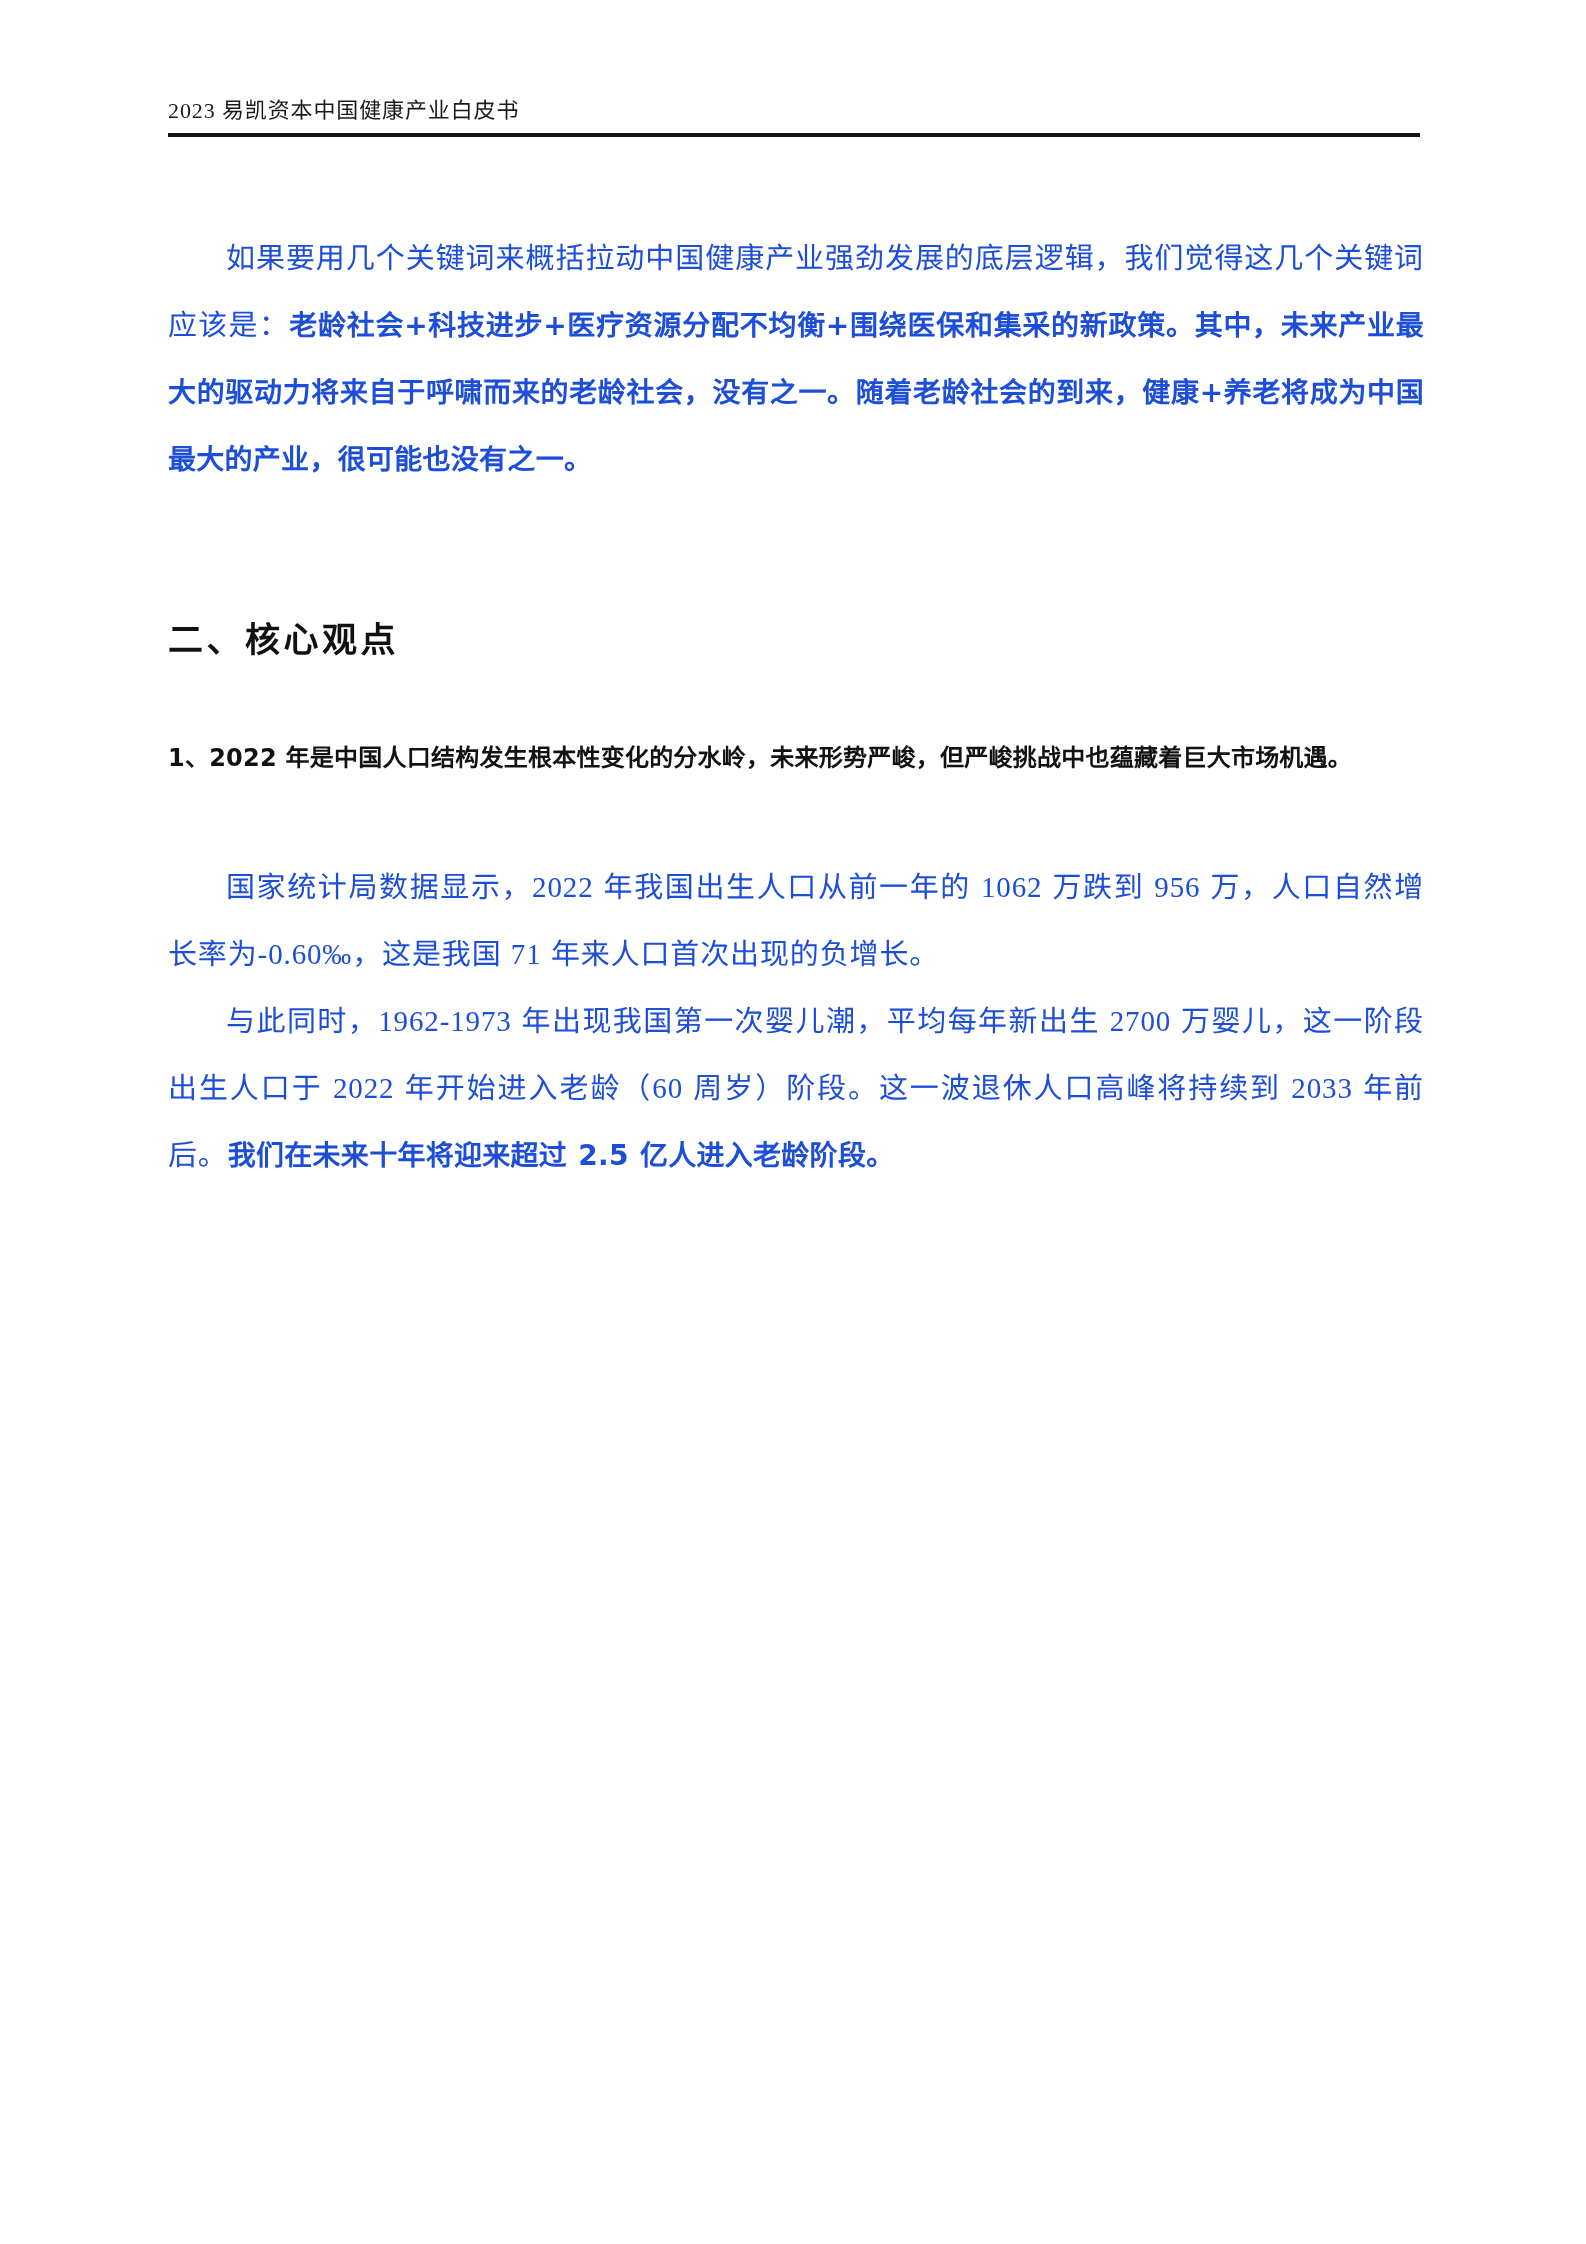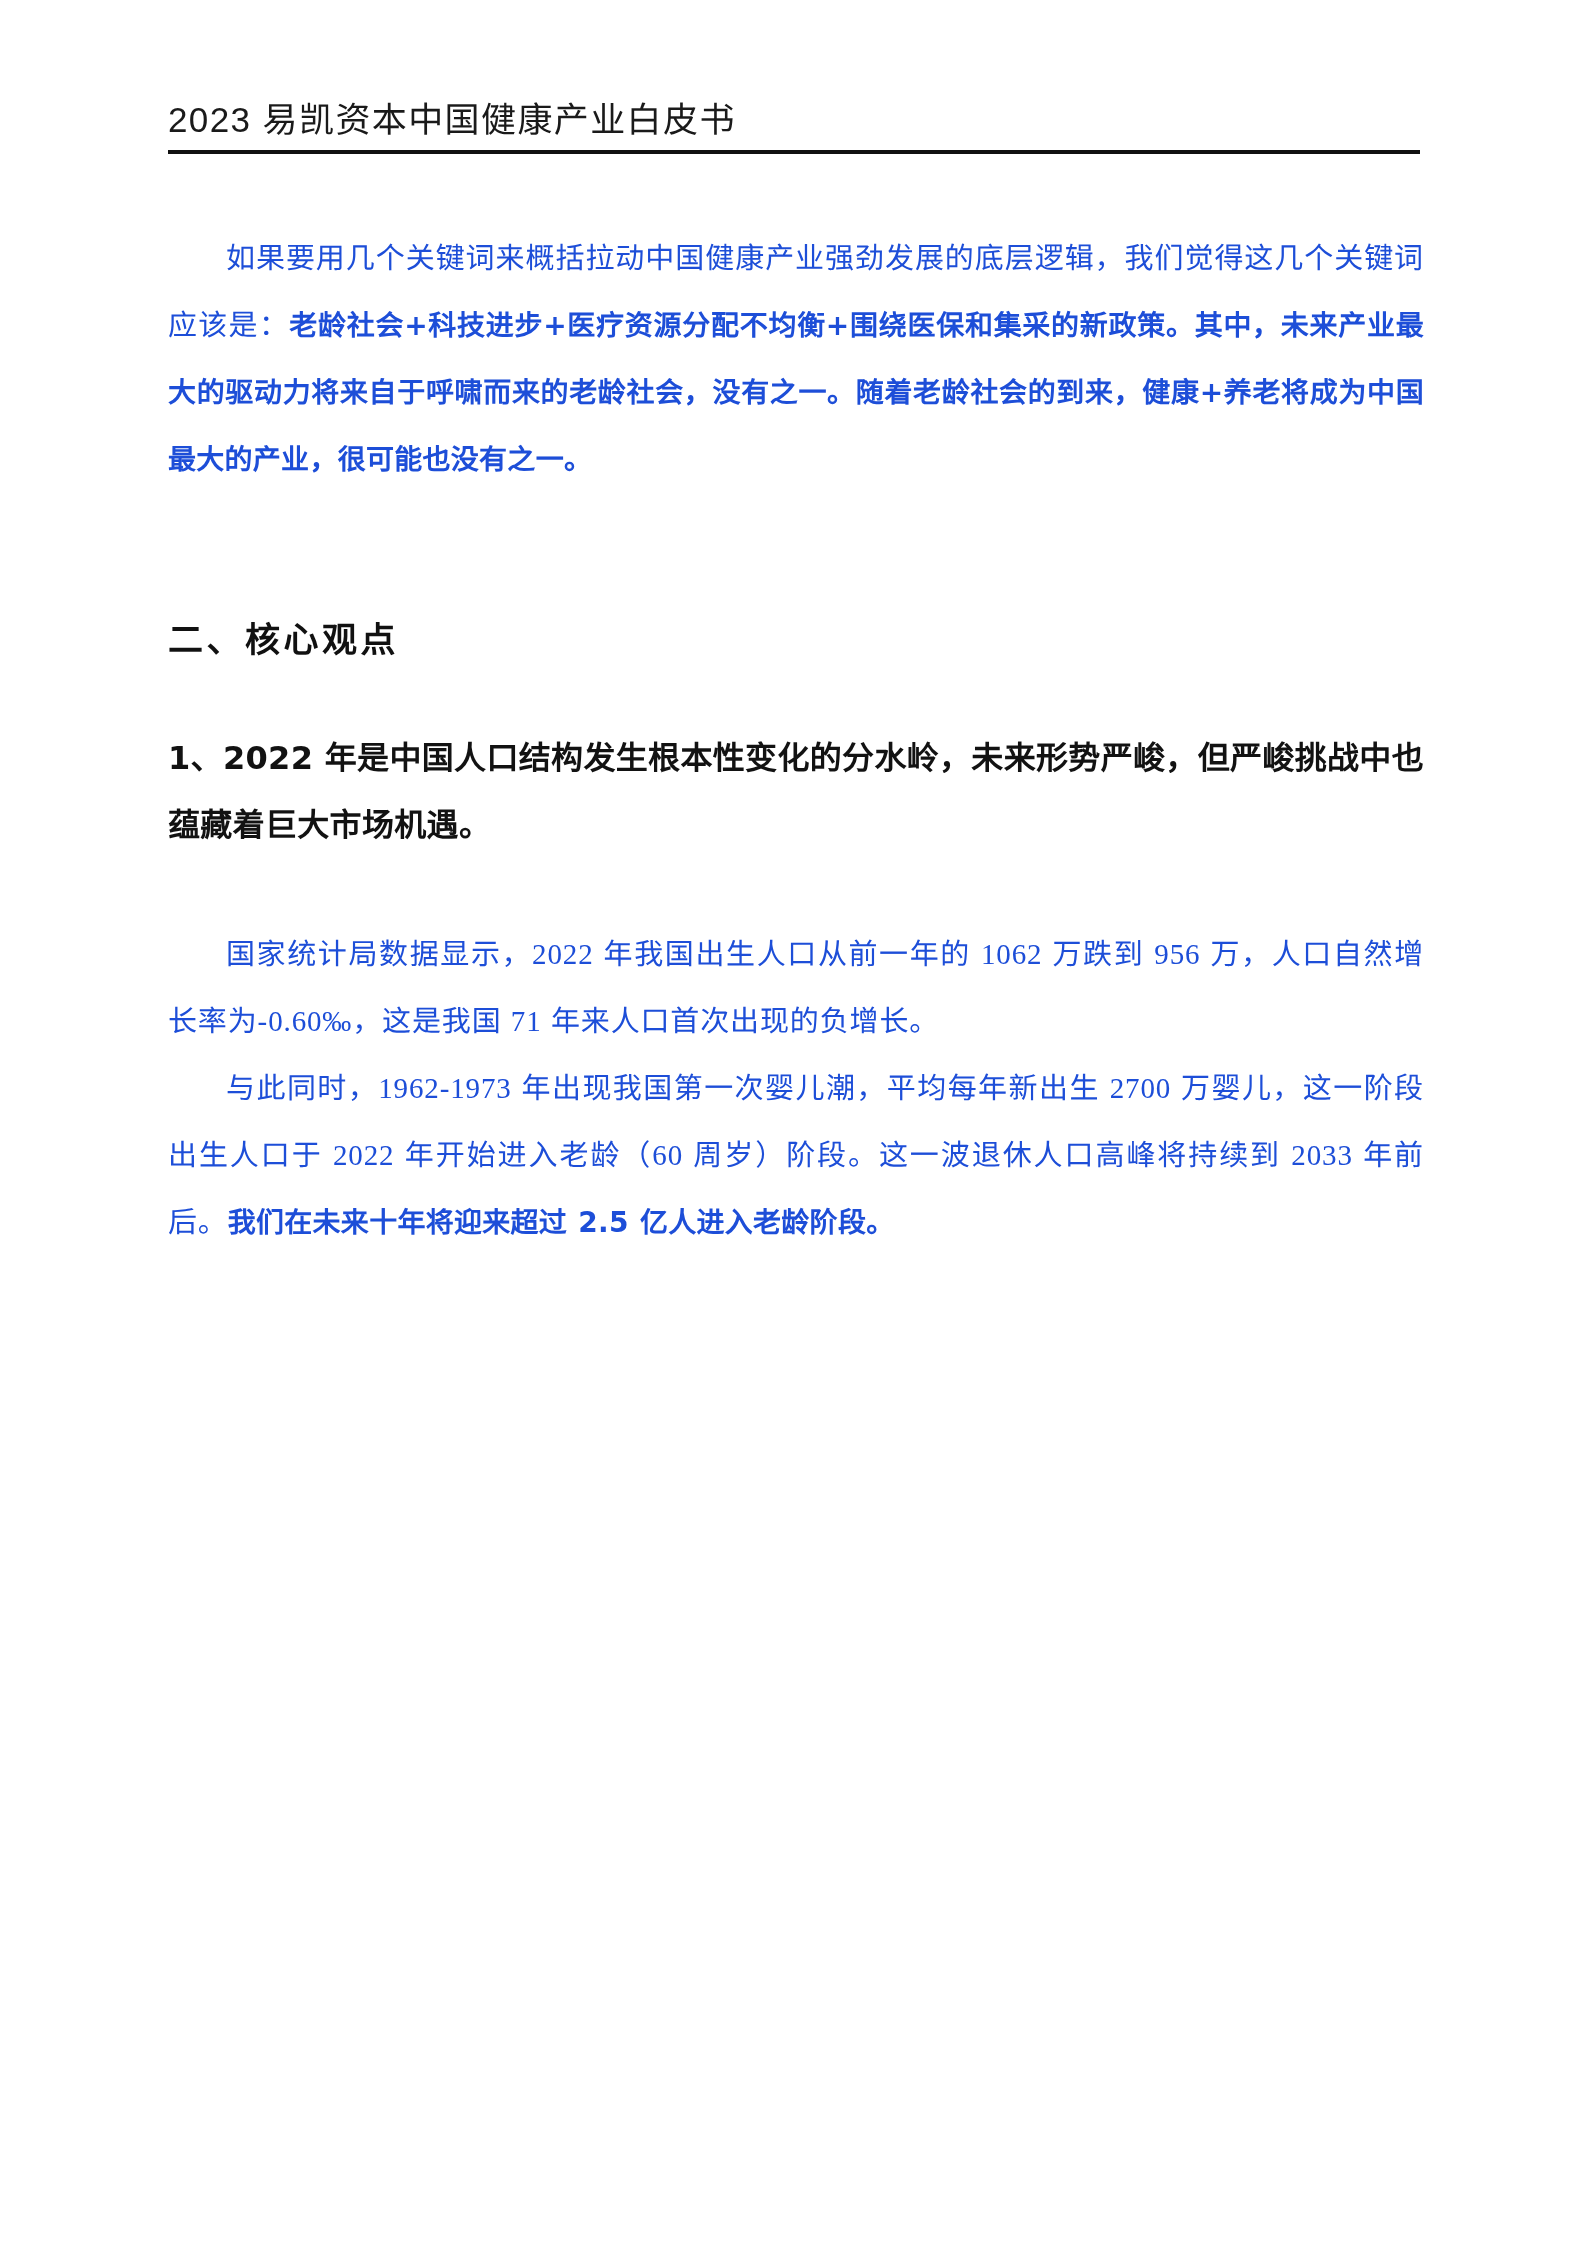--- a/index.html
+++ b/index.html
@@ -21,22 +21,22 @@
 
   
   .header-zone {
     position: absolute;
     left: 168px;
     top: 96px;
     width: 1252px;
   }
 
   .header-title {
-    font-family: Liberation Sans, sans-serif;
-    font-size: 35px;
+    font-family: Liberation Serif, serif;
+    font-size: 22px;
     line-height: 1.35;
     color: #1a1a1a;
     letter-spacing: 0.04em;
     white-space: nowrap;
   }
 
   .header-rule {
     margin-top: 7px;
     width: 1252px;
     height: 4px;
@@ -88,21 +88,21 @@
     color: #111111;
     letter-spacing: 0.10em;
     text-indent: 0;
   }
 
   
   h3.sub-heading {
     margin: 0;
     font-family: "DejaVu Sans", "Liberation Sans", sans-serif;
     font-weight: bold;
-    font-size: 32px;
+    font-size: 24px;
     line-height: 67px;
     color: #121212;
     text-align: justify;
     text-justify: inter-character;
     text-indent: 0;
     letter-spacing: 0.01em;
   }
 </style>
 </head>
 <body>

